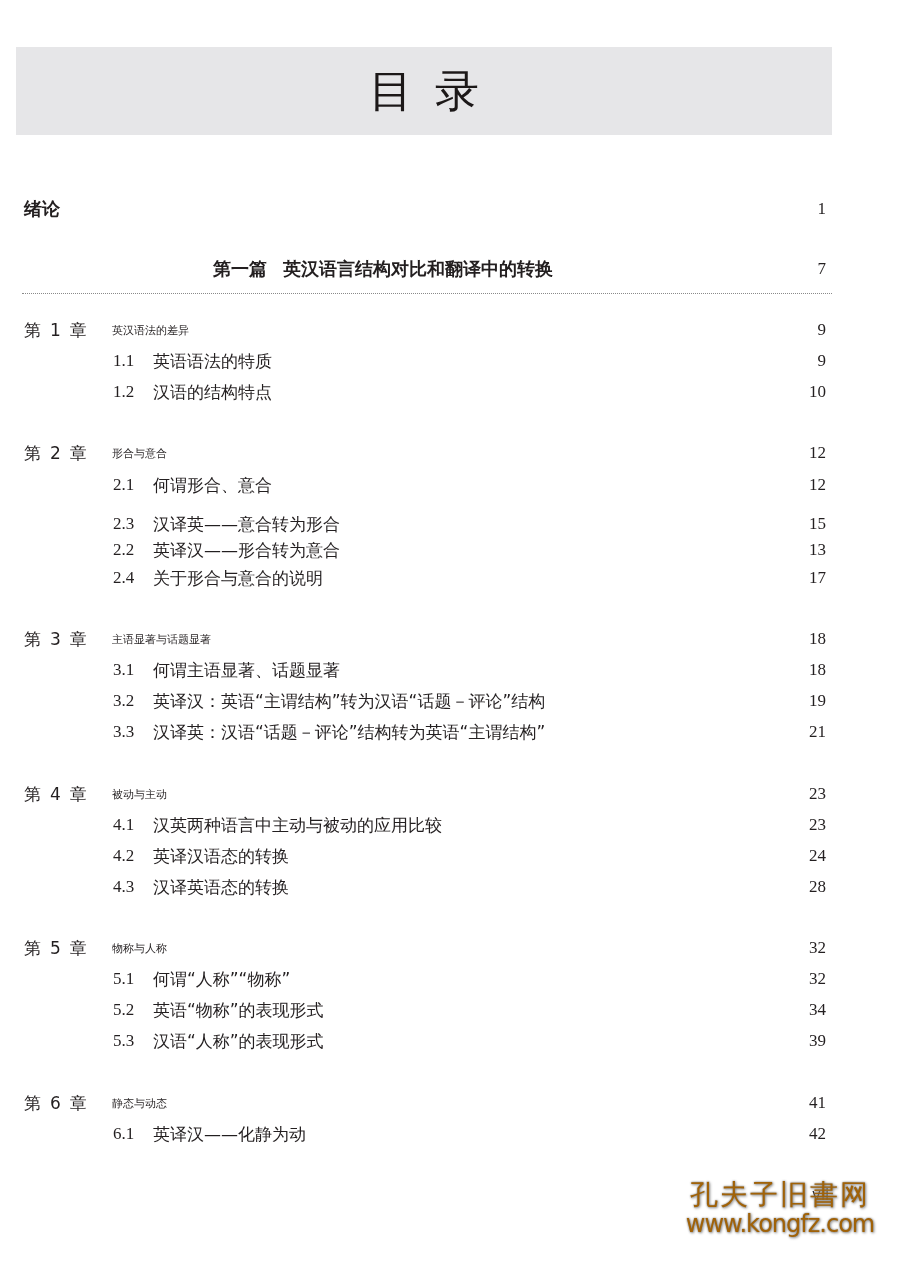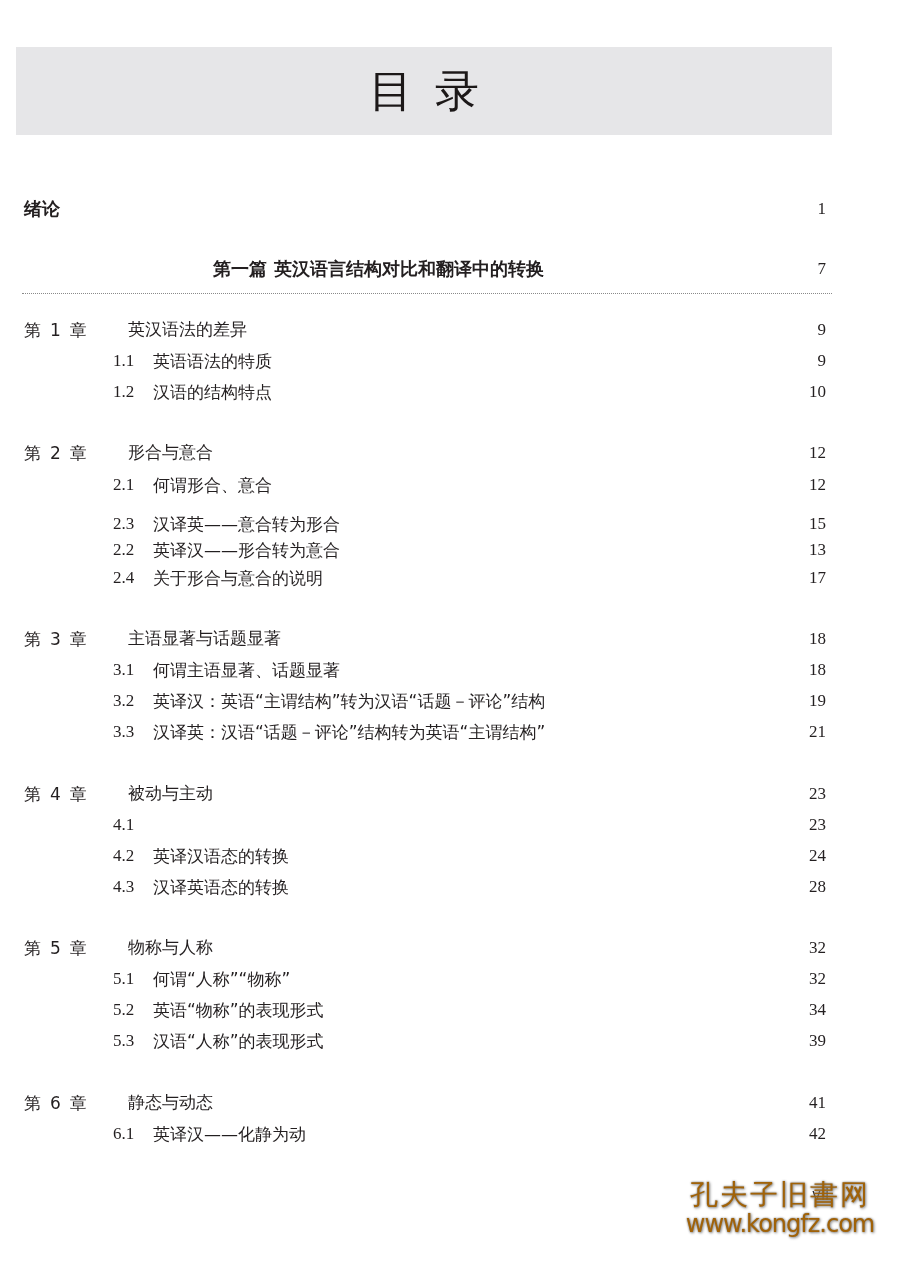--- a/index.html
+++ b/index.html
@@ -58,21 +58,21 @@
       font-family: "DejaVu Sans", sans-serif;
     }
     .part-label {
       position: absolute;
       left: 213px;
       top: 0;
       font-weight: bold;
       font-size: 18px;
       font-family: "DejaVu Serif", serif;
     }
-    .part-label .part-title { margin-left: 7px; }
+    .part-label .part-title { margin-left: 16px; }
     .dotted-rule {
       position: absolute;
       left: 22px;
       top: 293px;
       width: 810px;
       height: 0;
       border-top: 1px dotted #8a8a8a;
     }
     .chapter-label {
       position: absolute;
@@ -83,24 +83,24 @@
       word-spacing: 6px;
     }
     .chapter-label .chap-prefix,
     .chapter-label .chap-num,
     .chapter-label .chap-suffix {
       display: inline-block;
     }
     .chapter-label .chap-num { margin: 0 9px; }
     .chapter-title {
       position: absolute;
-      left: 128px;
+      left: 112px;
       top: 0;
       font-family: Liberation Serif, serif;
-      font-size: 17px;
+      font-size: 11px;
     }
     .section-num {
       position: absolute;
       left: 113px;
       top: 0;
       font-family: "Liberation Serif", serif;
       font-size: 17px;
     }
     .section-title {
       position: absolute;
@@ -219,20 +219,21 @@
   <span class="num-right">21</span>
 </div>
 
 <div class="row" style="top:782px;">
   <span class="chapter-label"><span class="chap-prefix">第</span><span class="chap-num">4</span><span class="chap-suffix">章</span></span>
   <span class="chapter-title">被动与主动</span>
   <span class="num-right">23</span>
 </div>
 <div class="row" style="top:813px;">
   <span class="section-num">4.1</span>
+  <span class="section-title">汉英两种语言中主动与被动的应用比较</span>
   <span class="num-right">23</span>
 </div>
 <div class="row" style="top:844px;">
   <span class="section-num">4.2</span>
   <span class="section-title">英译汉语态的转换</span>
   <span class="num-right">24</span>
 </div>
 <div class="row" style="top:875px;">
   <span class="section-num">4.3</span>
   <span class="section-title">汉译英语态的转换</span>

